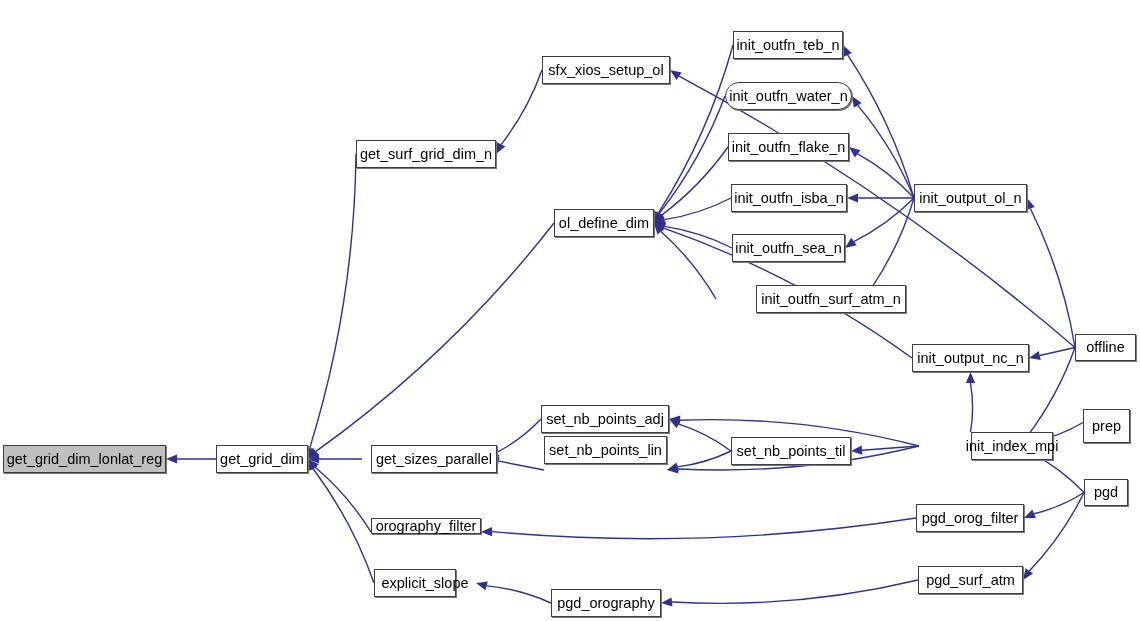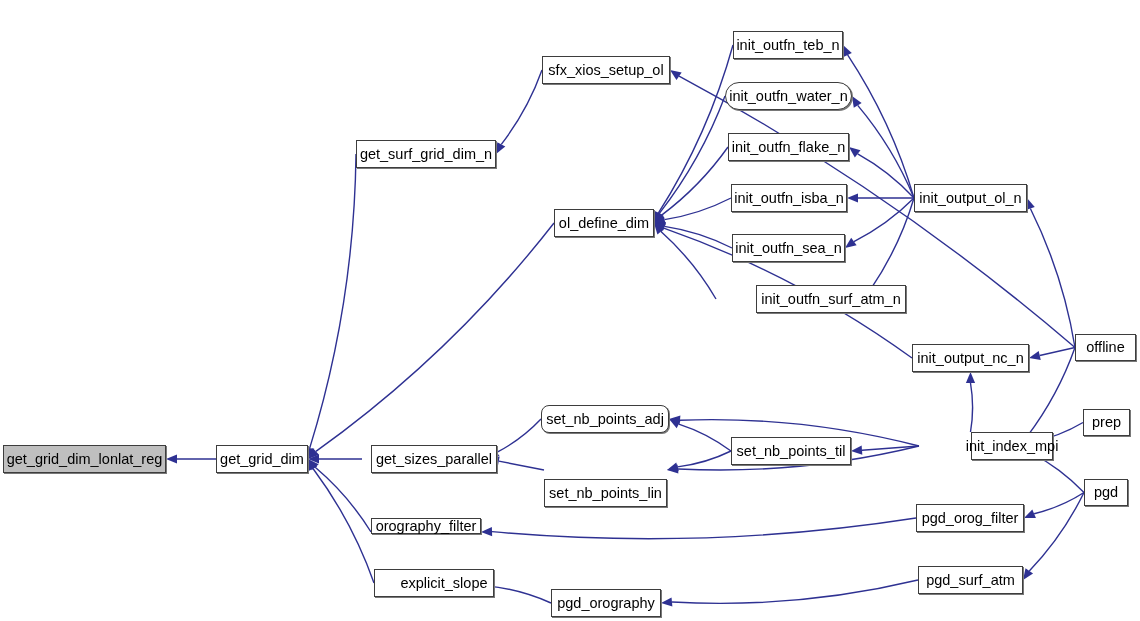--- a/index.html
+++ b/index.html
@@ -173,48 +173,48 @@
       </div>
       <div class="node-box" style="left: 914px; top: 184px; width: 113px; height: 28px;">
         <span class="node-label">init_output_ol_n</span>
       </div>
       <div class="node-box" style="left: 912px; top: 344px; width: 117px; height: 28px;">
         <span class="node-label">init_output_nc_n</span>
       </div>
       <div class="node-box" style="left: 1075px; top: 334px; width: 61px; height: 27px;">
         <span class="node-label">offline</span>
       </div>
-      <div class="node-box" style="left: 1083px; top: 409px; width: 47px; height: 27px;">
+      <div class="node-box" style="left: 1083px; top: 409px; width: 47px; height: 34px;">
         <span class="node-label">prep</span>
       </div>
       <div class="node-box" style="left: 1084px; top: 479px; width: 44px; height: 27px;">
         <span class="node-label">pgd</span>
       </div>
-      <div class="node-box" style="left: 541px; top: 405px; width: 128px; height: 28px; border-radius: 8px;">
+      <div class="node-box" style="left: 541px; top: 405px; width: 128px; height: 28px;">
         <span class="node-label">set_nb_points_adj</span>
       </div>
       <div class="node-box" style="left: 362px; top: 445px; width: 126px; height: 28px; margin-left: 9px;">
         <span class="node-label">get_sizes_parallel</span>
       </div>
-      <div class="node-box" style="left: 544px; top: 479px; width: 123px; height: 28px;">
+      <div class="node-box" style="left: 544px; top: 436px; width: 123px; height: 28px;">
         <span class="node-label">set_nb_points_lin</span>
       </div>
       <div class="node-box" style="left: 731px; top: 437px; width: 120px; height: 28px;">
         <span class="node-label">set_nb_points_til</span>
       </div>
       <div class="node-box" style="left: 971px; top: 432px; width: 82px; height: 28px;">
         <span class="node-label">init_index_mpi</span>
       </div>
       <div class="node-box" style="left: 371px; top: 518px; width: 110px; height: 16px;">
         <span class="node-label">orography_filter</span>
       </div>
       <div class="node-box" style="left: 916px; top: 504px; width: 108px; height: 28px;">
         <span class="node-label">pgd_orog_filter</span>
       </div>
-      <div class="node-box" style="left: 374px; top: 569px; width: 120px; height: 28px; padding-left: 20px;">
+      <div class="node-box" style="left: 374px; top: 569px; width: 82px; height: 28px; padding-left: 20px;">
         <span class="node-label">explicit_slope</span>
       </div>
       <div class="node-box" style="left: 551px; top: 589px; width: 110px; height: 28px;">
         <span class="node-label">pgd_orography</span>
       </div>
       <div class="node-box" style="left: 918px; top: 566px; width: 105px; height: 28px;">
         <span class="node-label">pgd_surf_atm</span>
       </div>
     </div>
 </div>

